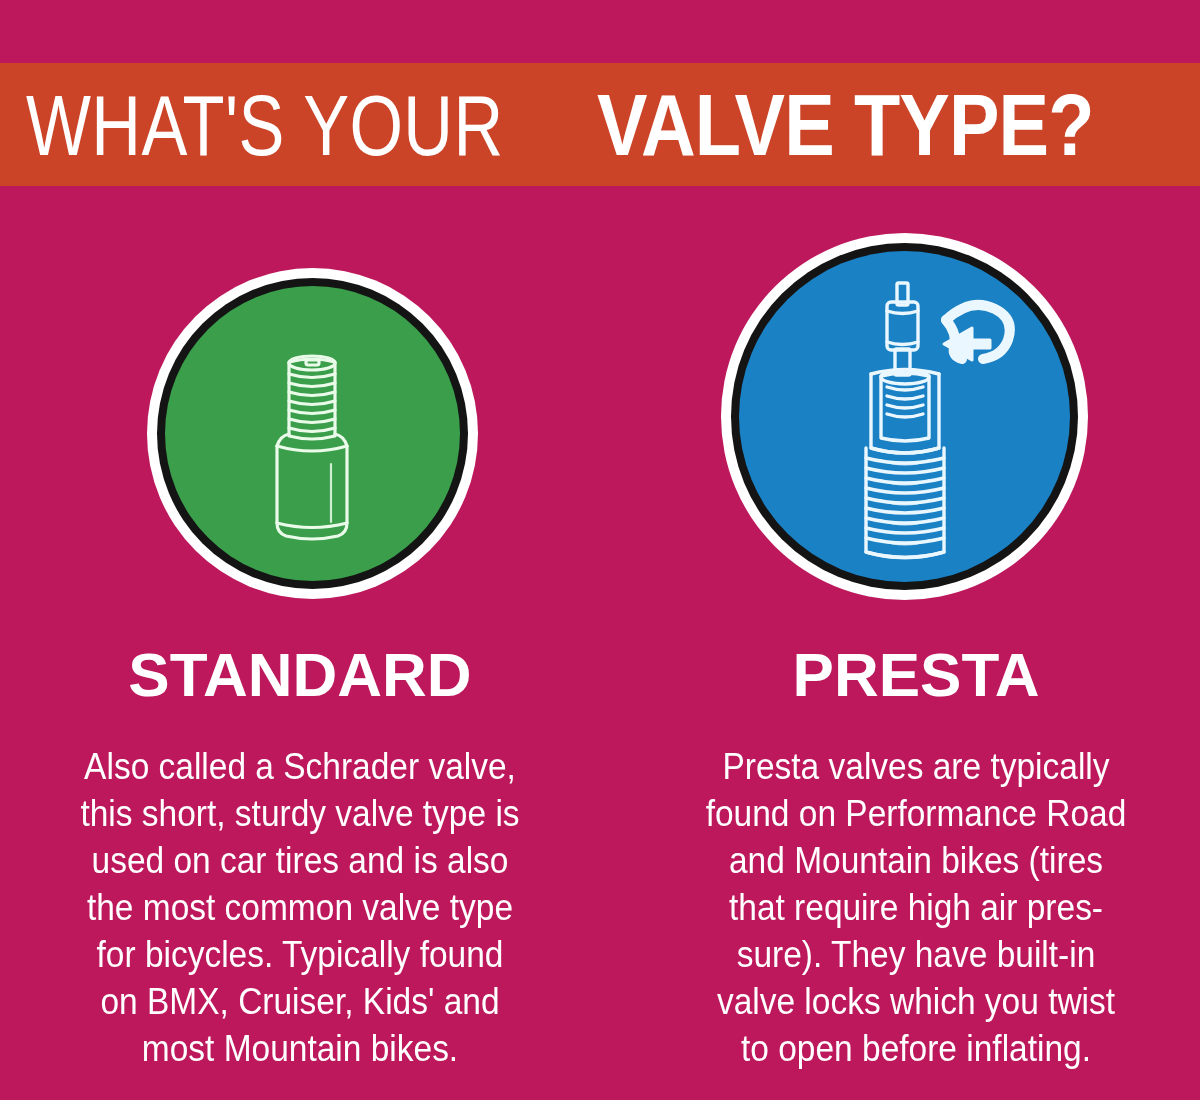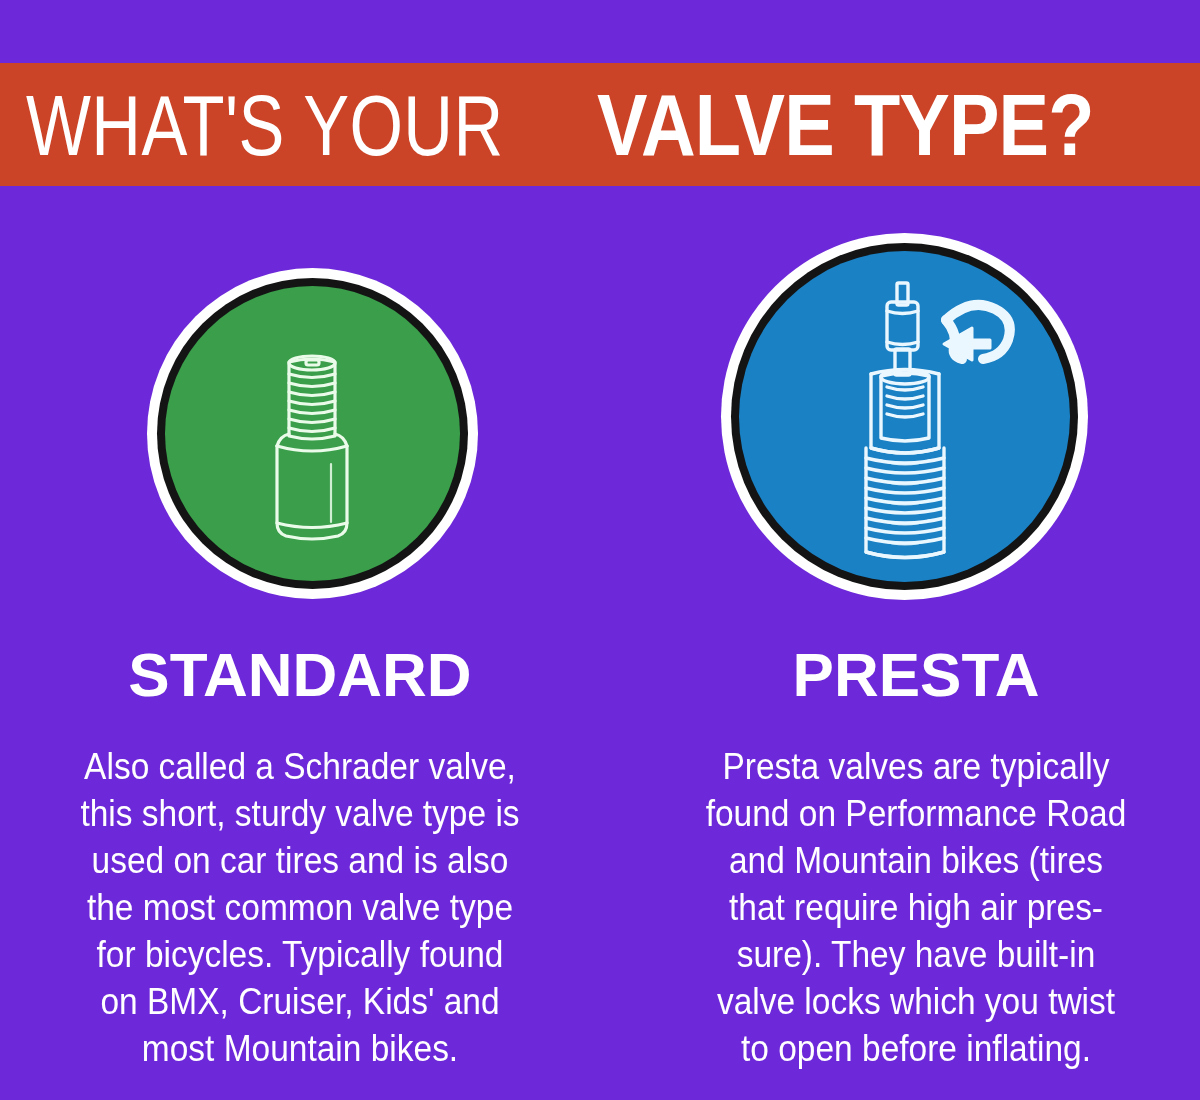--- a/index.html
+++ b/index.html
@@ -11,21 +11,21 @@
     height: 1100px;
     background: #58585a;
     font-family: "Liberation Sans", sans-serif;
     overflow: hidden;
     position: relative;
   }
   .page {
     position: relative;
     width: 1200px;
     height: 1100px;
-    background: #6d28d9;
+    background: #be185d;
   }
 
   
   .banner {
     position: absolute;
     left: 0;
     top: 63px;
     width: 1200px;
     height: 123px;
     background: #cc4427;

